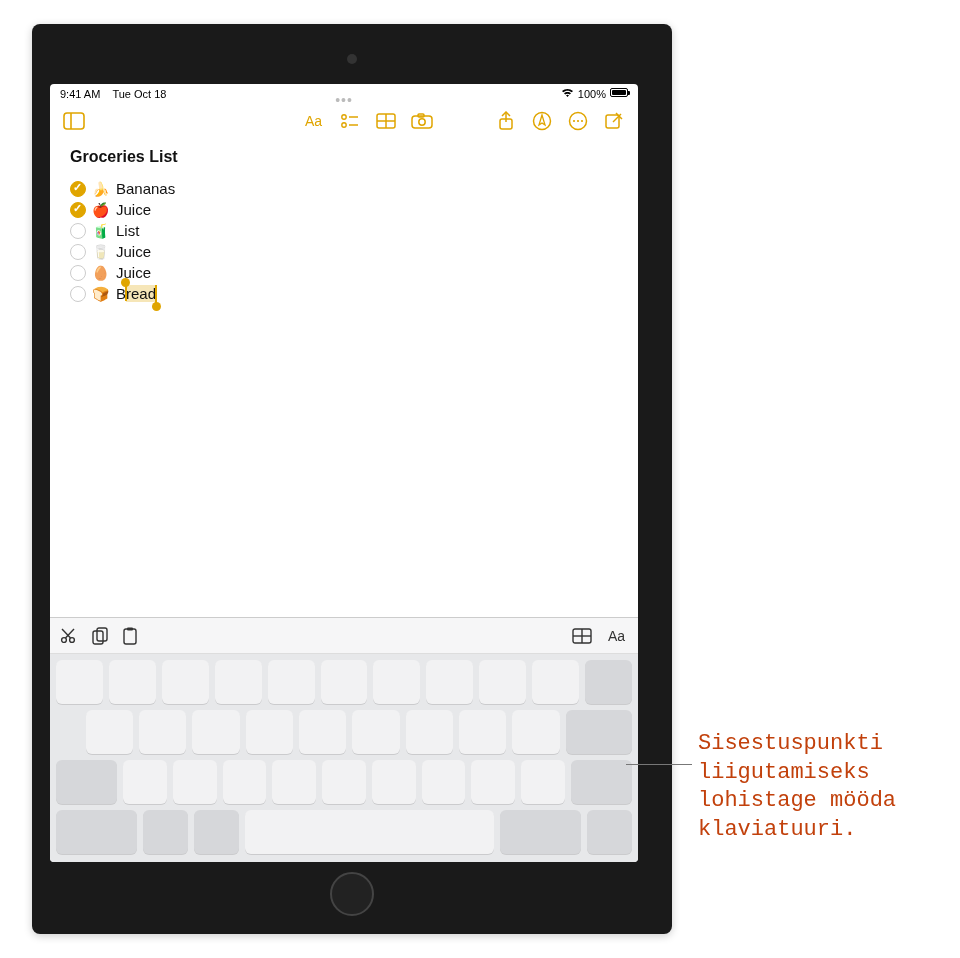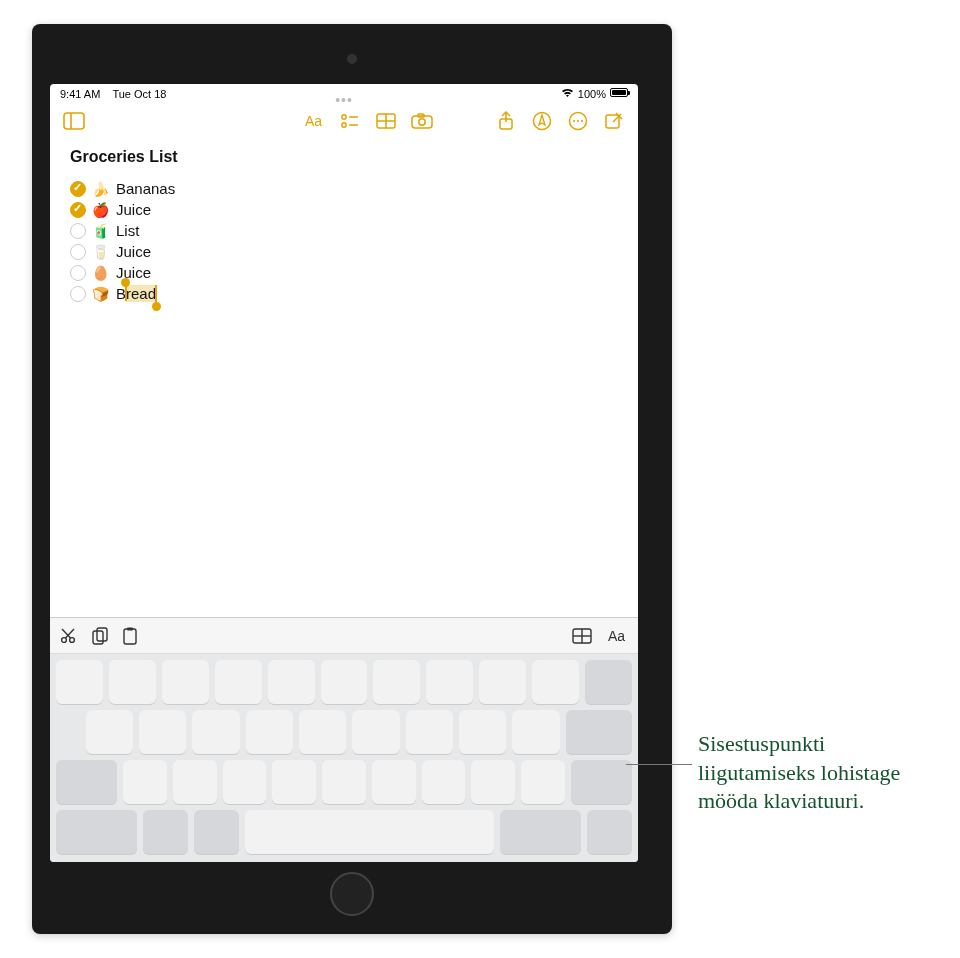--- a/index.html
+++ b/index.html
@@ -194,22 +194,22 @@
   .key.wider { flex: 1.8; }
   .key.space { flex: 5.5; }
   
   .callout {
     position: absolute;
     left: 698px;
     top: 730px;
     width: 235px;
     font-size: 22px;
     line-height: 1.3;
-    color: #14532d;
-    font-family: Liberation Serif, serif;
+    color: #c2410c;
+    font-family: Liberation Mono, monospace;
   }
   .callout-line {
     position: absolute;
     left: 626px;
     top: 764px;
     width: 66px;
     height: 1px;
     background: #777;
   }
 </style>

